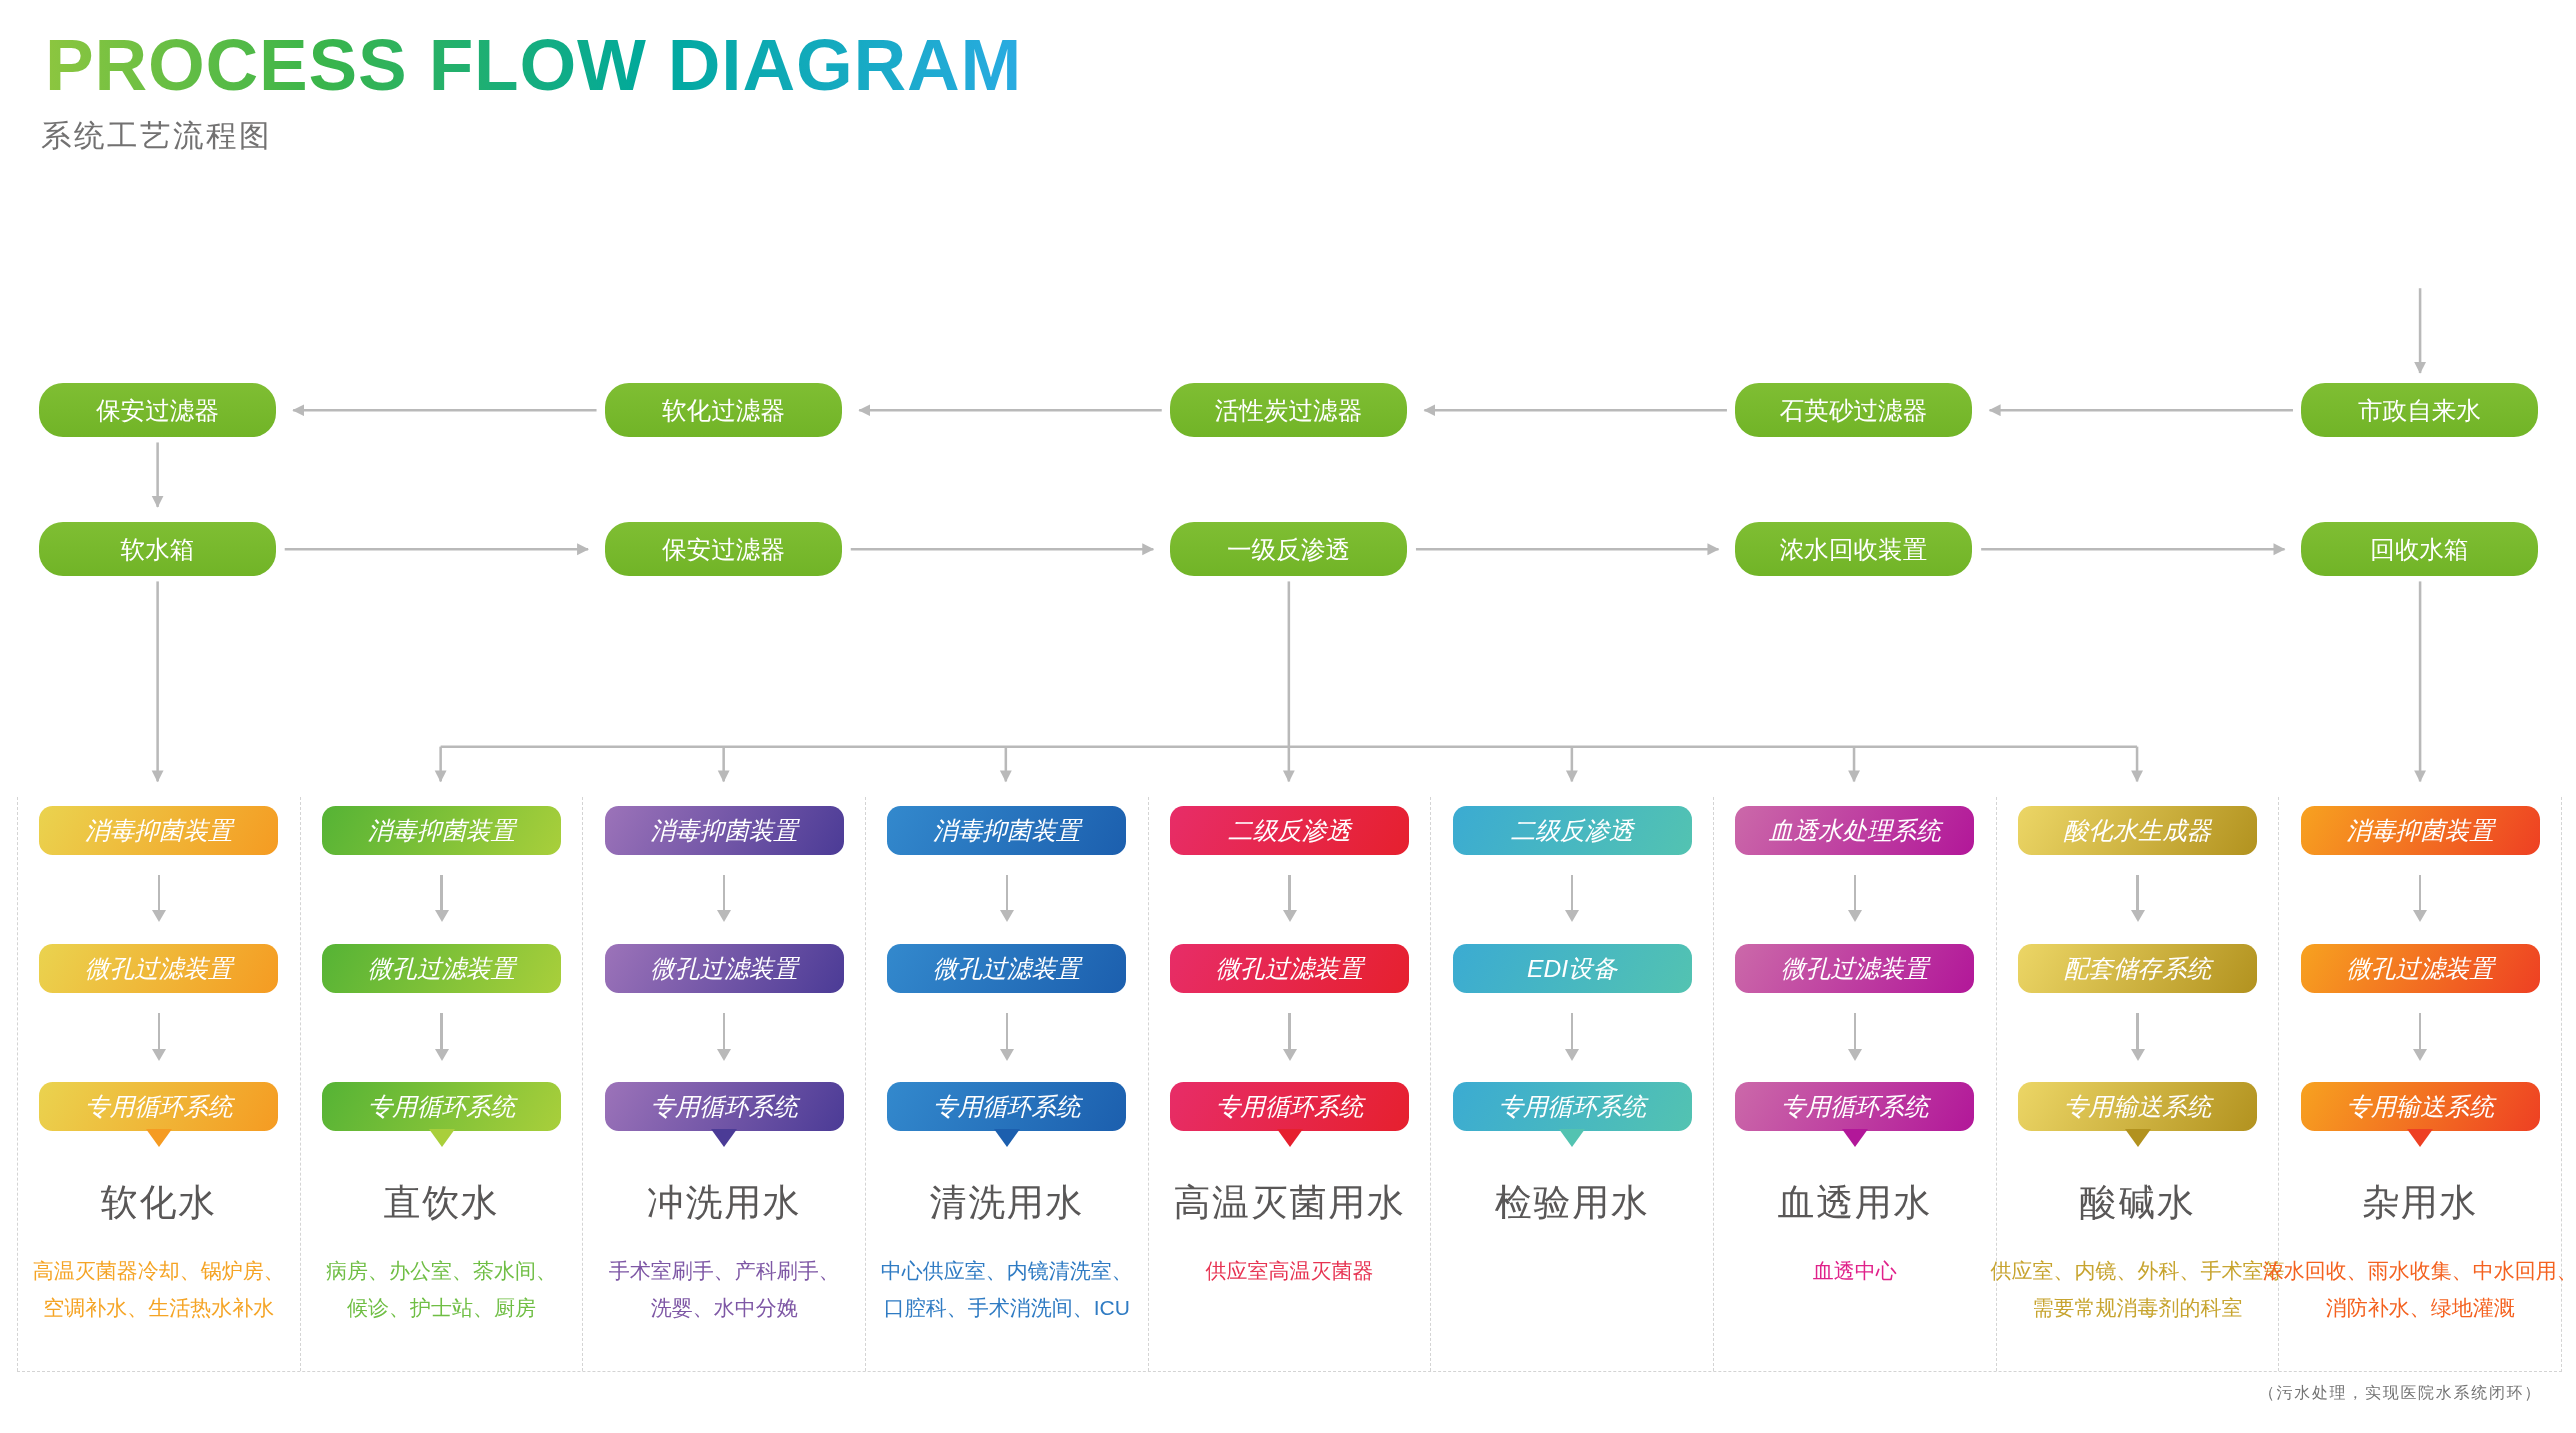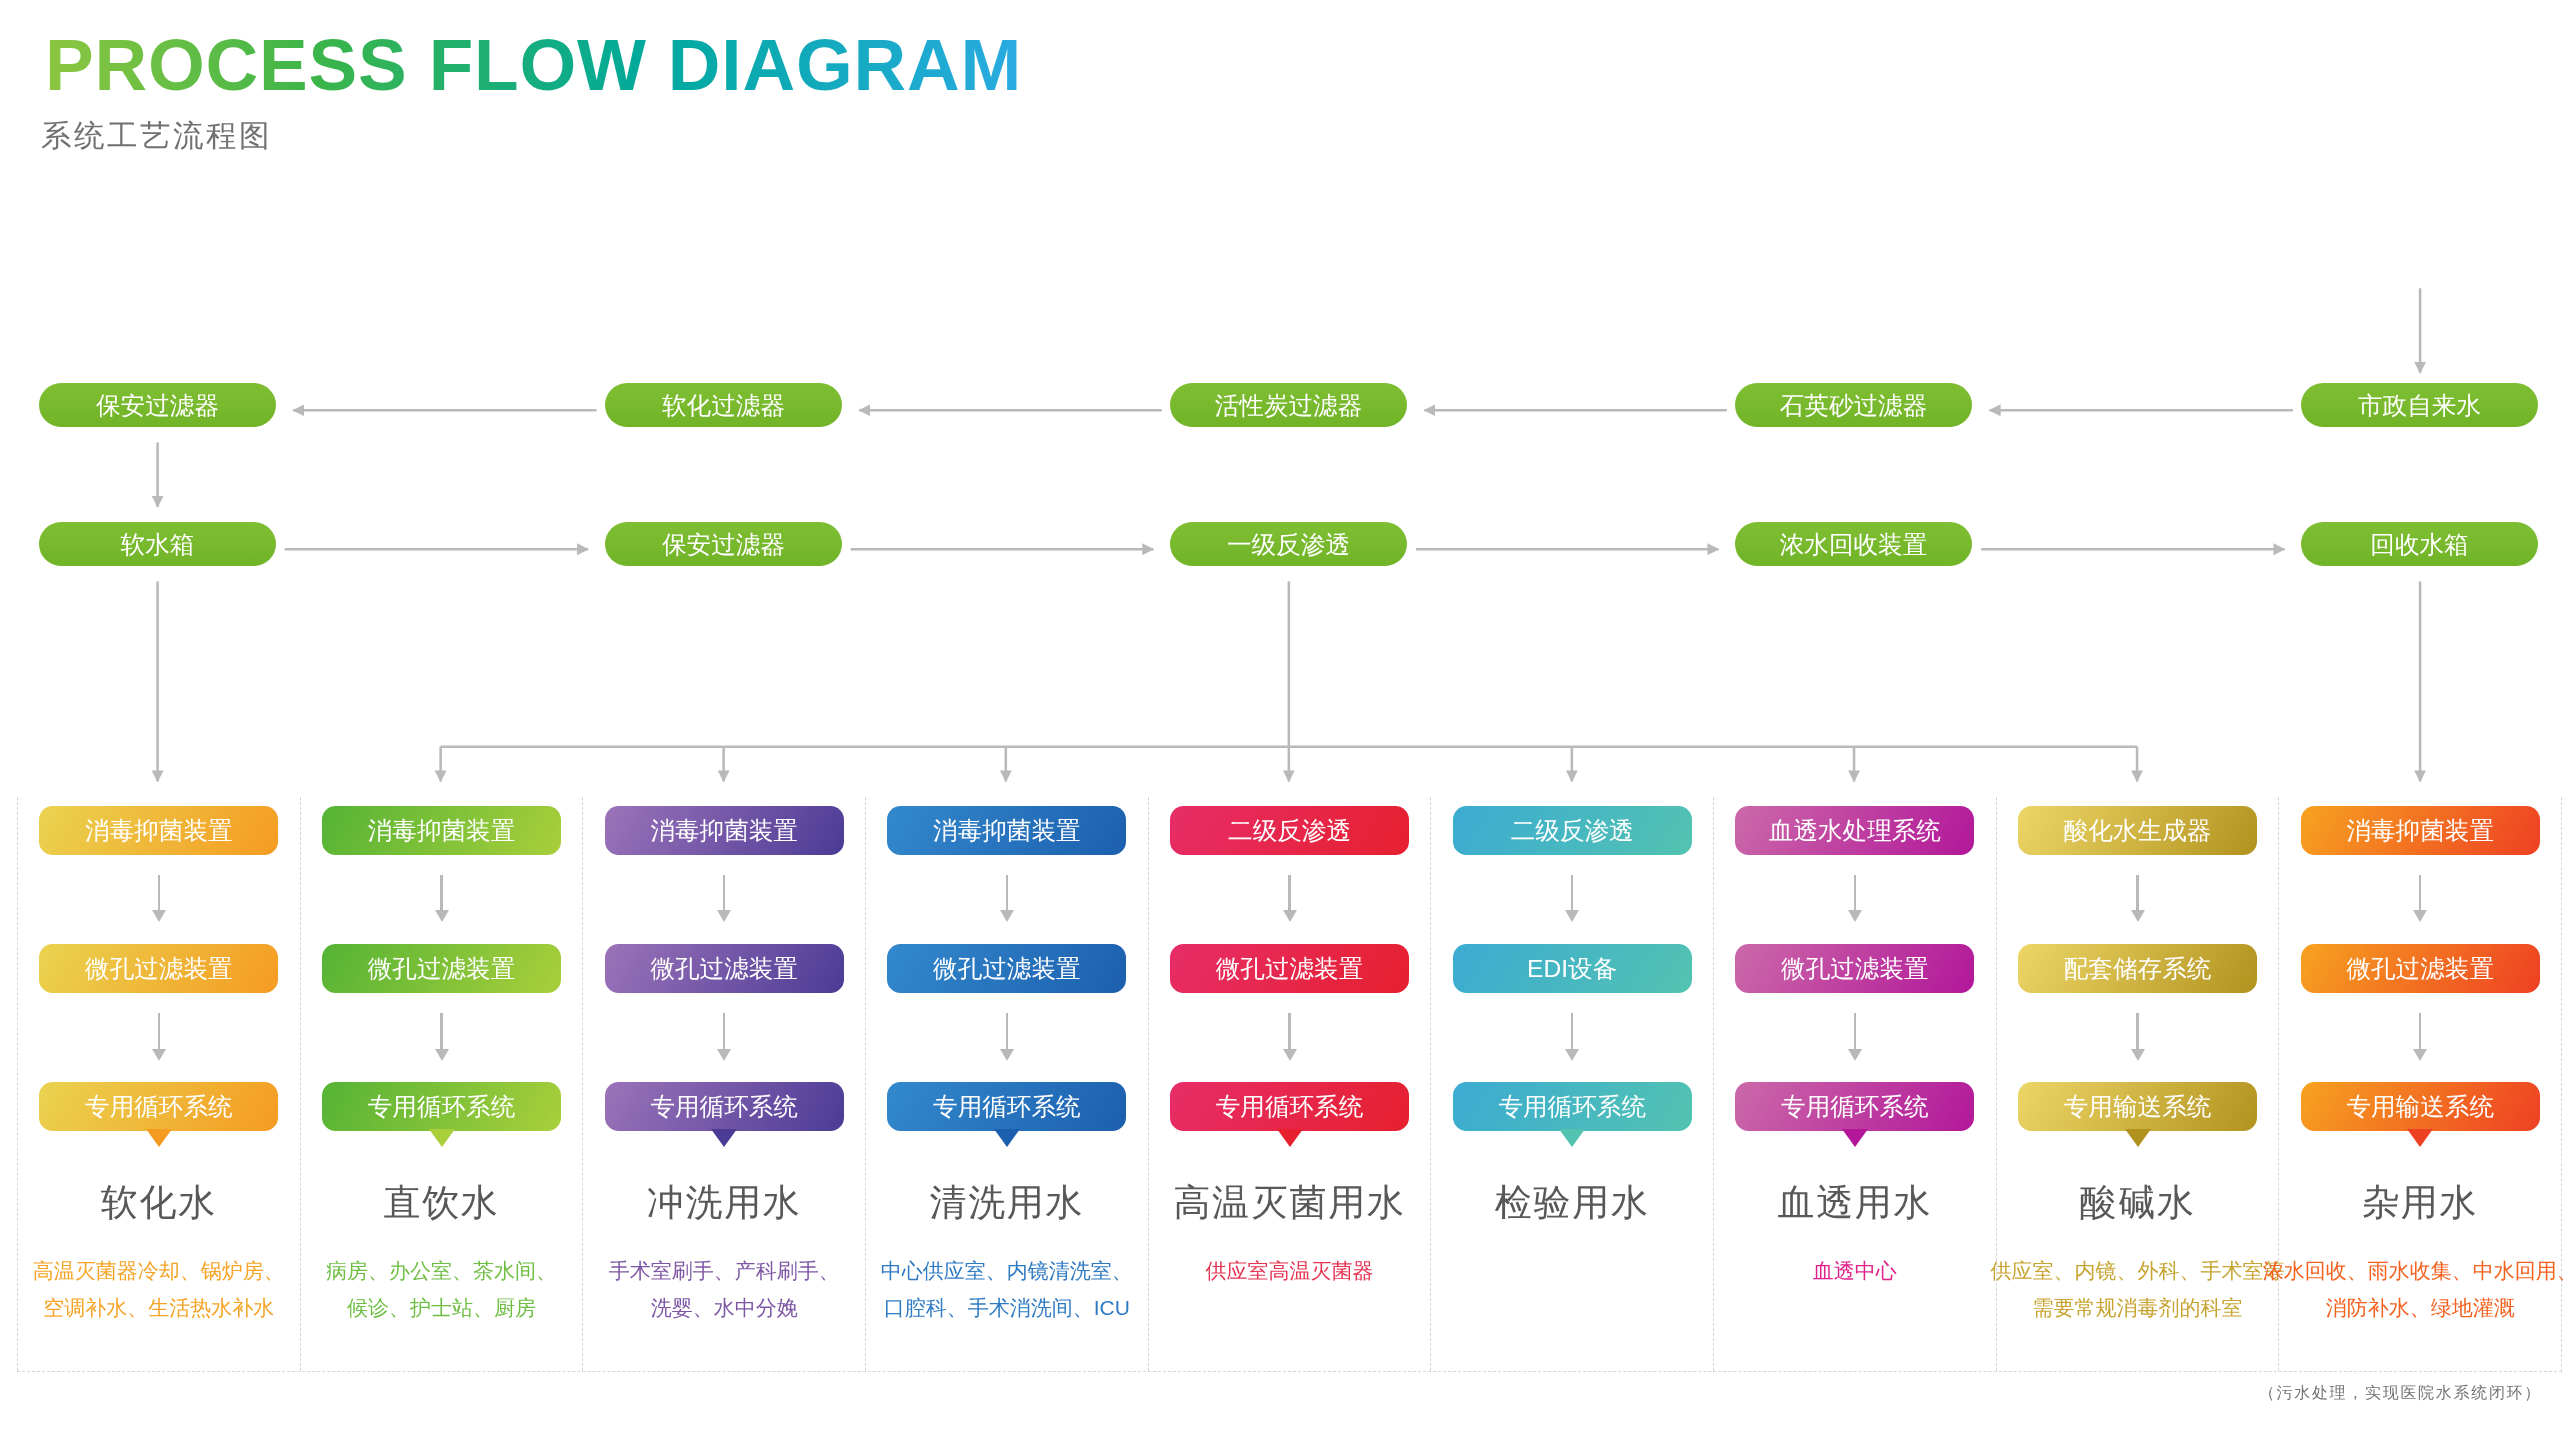--- a/index.html
+++ b/index.html
@@ -14,21 +14,21 @@
     -webkit-background-clip:text;background-clip:text;
     color:transparent;
   }
   .subtitle{position:absolute;left:41px;top:116px;font-size:30.5px;color:#727171;letter-spacing:2.5px;}
 
   
   .connectors{position:absolute;left:0;top:0;z-index:0;}
 
   
   .node-green{
-    position:absolute;width:237px;height:44px;z-index:2;
+    position:absolute;width:237px;height:54px;z-index:2;
     background:linear-gradient(180deg,#7fbe33,#71b427);
     border-radius:24px;color:#fff;font-size:24.6px;
     display:flex;align-items:center;justify-content:center;white-space:nowrap;
   }
   .rowA{top:383px;}
   .rowB{top:522px;}
   .cx1{left:39px;}  .cx3{left:605px;} .cx5{left:1170px;} .cx7{left:1735px;} .cx9{left:2301px;}
 
   
   .columns{
@@ -40,20 +40,21 @@
   .column{
     flex:1 1 0;min-width:0;border-left:1.7px dashed #D4D4D4;
     display:flex;flex-direction:column;align-items:center;padding-top:8.5px;
     box-sizing:border-box;
   }
   .pill{
     width:239px;height:49px;border-radius:13.6px;flex:0 0 auto;
     background:linear-gradient(120deg,var(--c1),var(--c2));
     color:#fff;font-size:24.6px;display:flex;align-items:center;justify-content:center;
     white-space:nowrap;
+    font-style:italic;
   }
   .callout{position:relative;}
   .callout::after{
     content:"";position:absolute;top:100%;left:50%;transform:translateX(-50%);
     margin-top:-1.7px;border:13.6px solid transparent;border-top:18.6px solid var(--c2);
   }
   .v-arrow{width:2.5px;height:42px;background:#B9B9B9;margin:20.3px auto 27px;position:relative;flex:0 0 auto;}
   .v-arrow::after{
     content:"";position:absolute;left:50%;bottom:-12.7px;transform:translateX(-50%);
     border:7.6px solid transparent;border-top:12.7px solid #B9B9B9;

